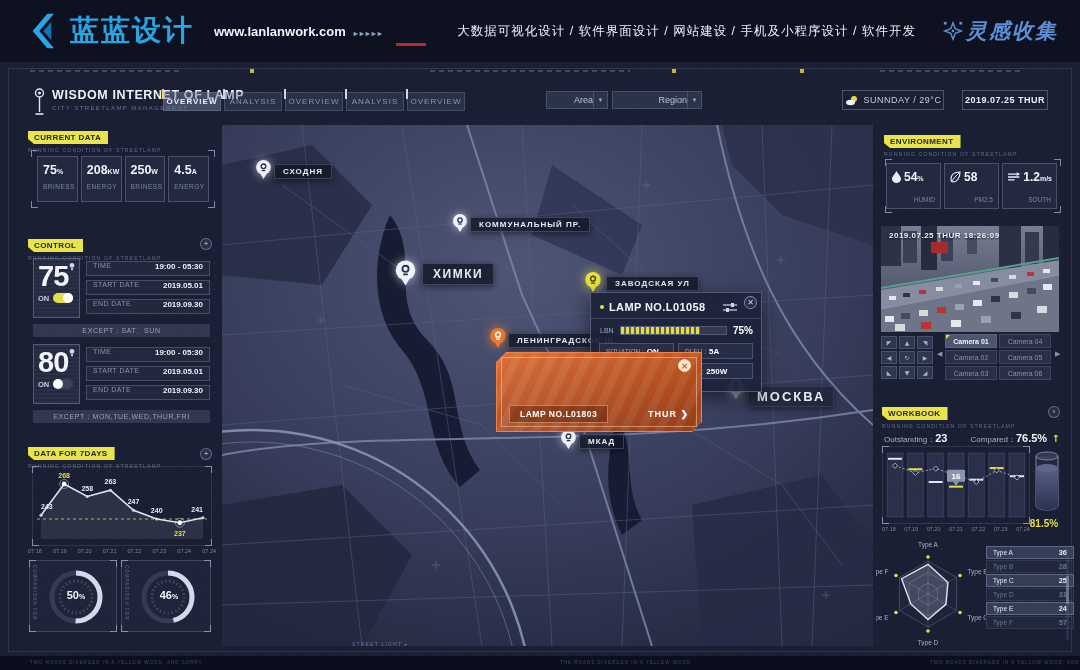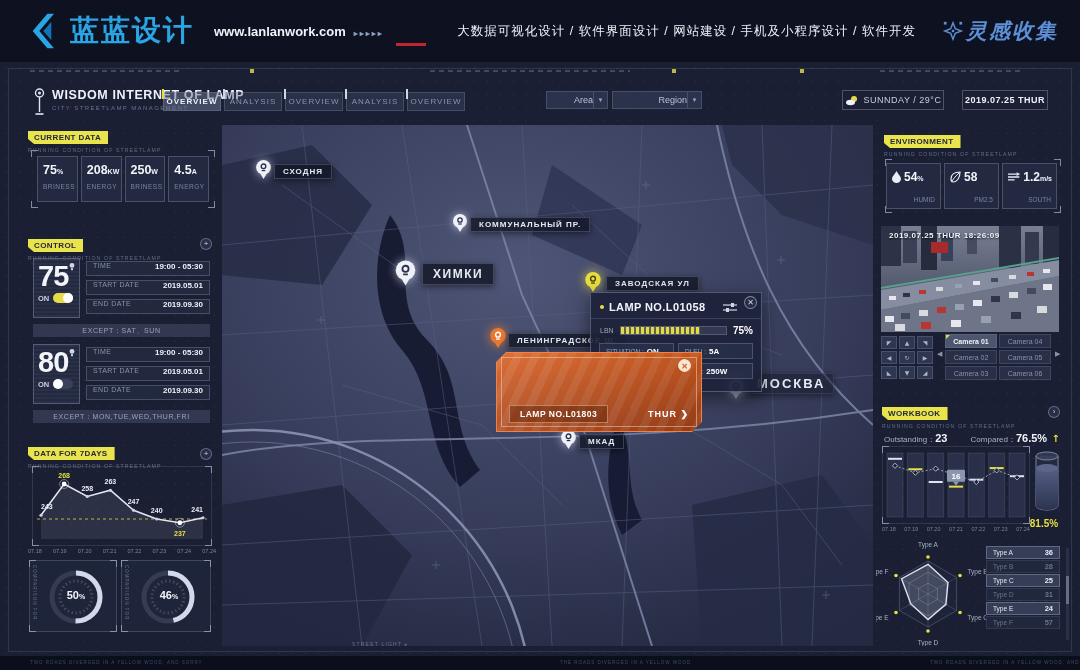--- a/index.html
+++ b/index.html
@@ -157,21 +157,21 @@
 
   
   .wbstats { position:absolute; left:2px; top:26px; width:176px; display:flex; justify-content:space-between; align-items:baseline; }
   .wbstats .k { color:#aab3c9; font-size:8px; }
   .wbstats .v { color:#f2f4fa; font-size:11px; font-weight:bold; }
   .wbstats .up { color:#e8df3f; font-size:10px; font-weight:bold; font-family:"DejaVu Sans",sans-serif; }
   .wbgauge { position:absolute; left:150px; top:44px; }
   .wbpct { position:absolute; left:144px; top:116px; width:36px; text-align:center; color:#e8df3f; font-size:10px; font-weight:bold; }
 
   
-  .rrow { width:74px; height:12.5px; margin-bottom:1.5px; display:flex; align-items:center; justify-content:space-between; padding:0 6px;
+  .rrow { width:88px; height:12.5px; margin-bottom:1.5px; display:flex; align-items:center; justify-content:space-between; padding:0 6px;
           background:rgba(45,52,78,.4); border:1px solid rgba(150,160,190,.15); color:#6a7390; font-size:6.5px; }
   .rrow.hl { background:rgba(72,81,112,.6); border-color:rgba(160,170,200,.4); color:#e6eaf4; }
   .rrow .rv { font-size:7.5px; font-weight:bold; }
 
   .scrolldeco { position:absolute; left:1066px; top:548px; width:3px; height:92px; background:rgba(90,100,130,.25); }
   .scrolldeco i { position:absolute; left:0; top:28px; width:3px; height:28px; background:rgba(160,170,200,.5); }
   .streettag { position:absolute; left:352px; top:641px; font-size:5px; letter-spacing:1.2px; color:rgba(160,170,200,.55); }
 </style>
 </head>
 <body>
@@ -504,21 +504,21 @@
     <div class="mlabel" style="left:286px;top:208px;">ЛЕНИНГРАДСКОЕ Ш.</div>
 
     <div class="mpin" style="left:505px;top:253px;opacity:.85;">
       <svg width="18" height="22" viewBox="0 0 16 20">
           <circle cx="8" cy="8" r="7" fill="#aab3c9"></circle>
           <path d="M5 14 L11 14 L8 19 Z" fill="#aab3c9"></path>
           <circle cx="8" cy="7" r="2.2" fill="none" stroke="#2a3050" stroke-width="1.3"></circle>
           <path d="M6.3 11 L9.7 11" stroke="#2a3050" stroke-width="1.2"></path>
         </svg>
     </div>
-    <div class="mlabel huge" style="left:526px;top:248px;">МОСКВА</div>
+    <div class="mlabel huge" style="left:526px;top:261px;">МОСКВА</div>
 
     <div class="mpin" style="left:338px;top:304px;">
       <svg width="17" height="21" viewBox="0 0 16 20">
           <circle cx="8" cy="8" r="7" fill="#eef1f6"></circle>
           <path d="M5 14 L11 14 L8 19 Z" fill="#eef1f6"></path>
           <circle cx="8" cy="7" r="2.2" fill="none" stroke="#2a3050" stroke-width="1.3"></circle>
           <path d="M6.3 11 L9.7 11" stroke="#2a3050" stroke-width="1.2"></path>
         </svg>
     </div>
     <div class="mlabel" style="left:357px;top:309px;">МКАД</div>

